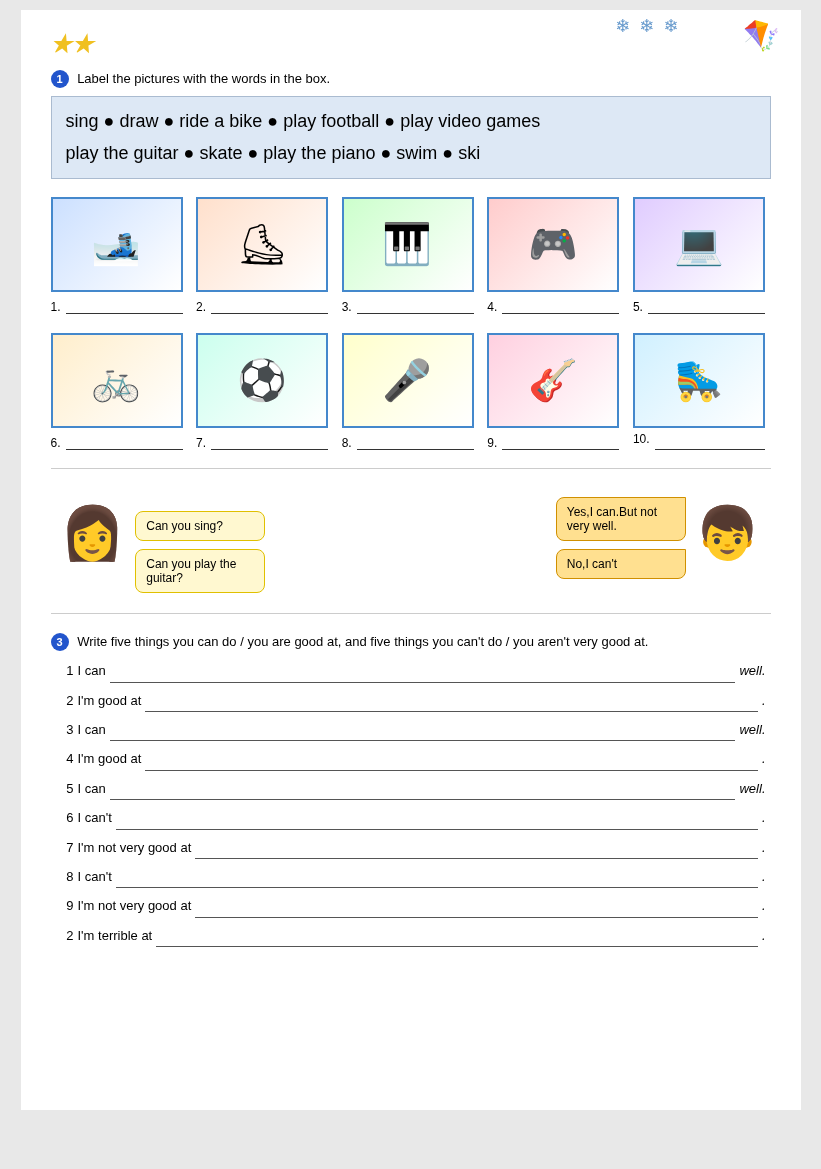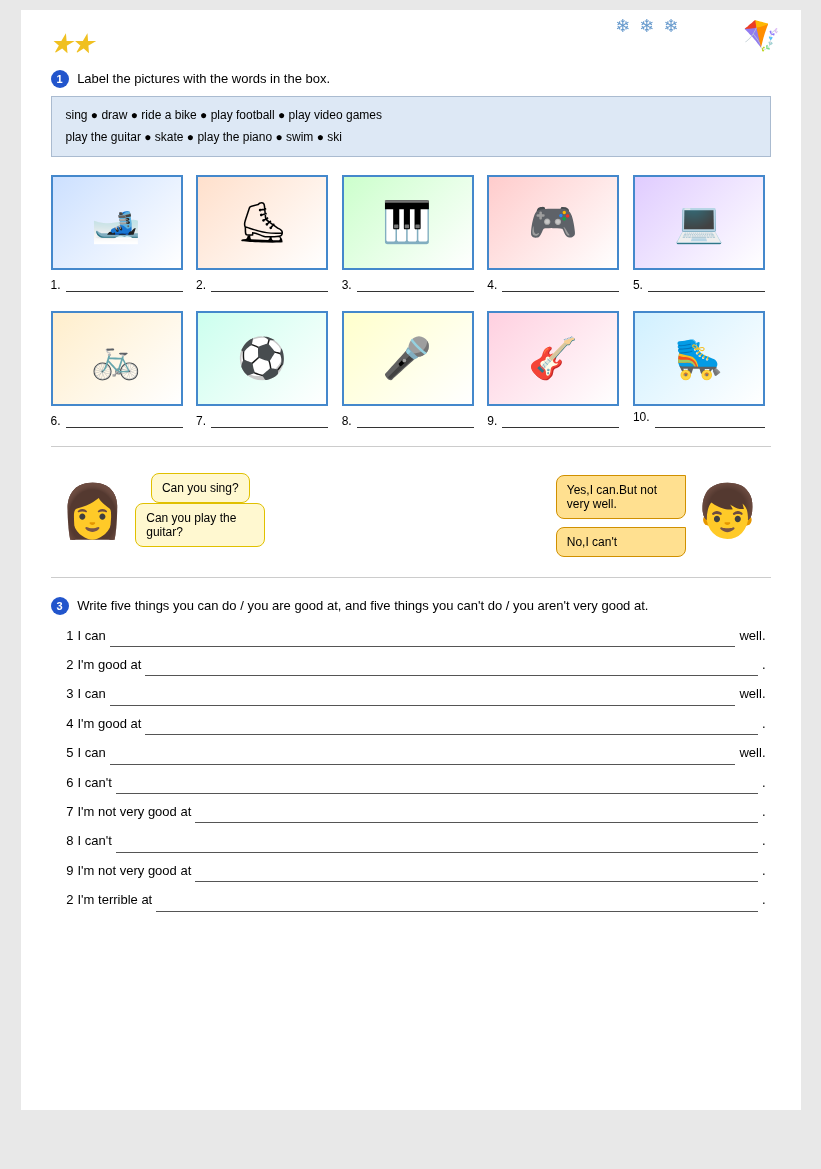--- a/index.html
+++ b/index.html
@@ -54,21 +54,21 @@
     .instruction {
       font-size: 13px;
       margin-bottom: 8px;
     }
     .word-box {
       background: #dde8f5;
       border: 1px solid #aabbd0;
       padding: 8px 14px;
       margin-bottom: 18px;
       line-height: 1.8;
-      font-size: 12px;
+      font-size: 18px;
     }
     .pictures-row {
       display: flex;
       gap: 8px;
       margin-bottom: 4px;
       flex-wrap: nowrap;
     }
     .picture-item {
       display: flex;
       flex-direction: column;
@@ -117,22 +117,22 @@
     .dialogue-area {
       display: flex;
       align-items: flex-start;
       gap: 10px;
       margin-bottom: 20px;
       padding: 0 10px;
     }
     .bubbles-left {
       display: flex;
       flex-direction: column;
-      margin-top: 8px;
-      align-items: center;
+      gap: 8px;
+      margin-top: 24px;
     }
     .bubbles-right {
       display: flex;
       flex-direction: column;
       gap: 8px;
       margin-top: 10px;
     }
     .bubble-yellow {
       background: #fff8d0;
       border: 1.5px solid #e0c000;
@@ -180,20 +180,21 @@
       flex-shrink: 0;
     }
     .line-blank {
       flex: 1;
       border-bottom: 1px solid #555;
       min-width: 50px;
     }
     .line-suffix {
       white-space: nowrap;
       flex-shrink: 0;
+      font-style: italic;
     }
     .snowflakes {
       position: absolute;
       top: 5px;
       right: 120px;
       font-size: 18px;
       color: #6699cc;
       letter-spacing: 2px;
     }
     

